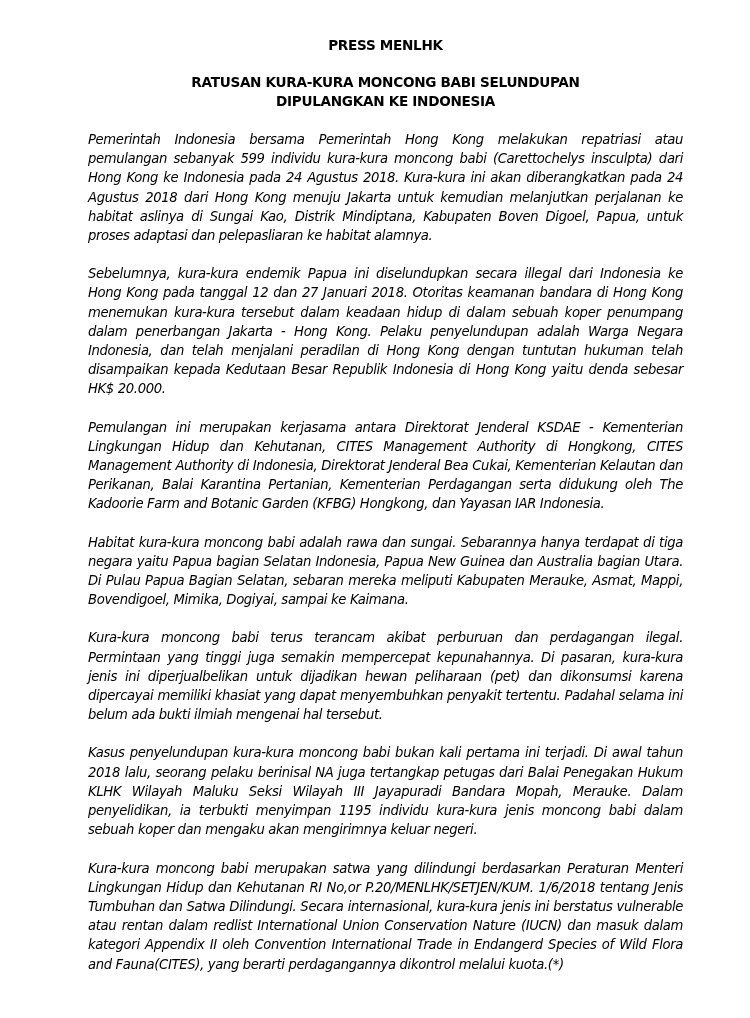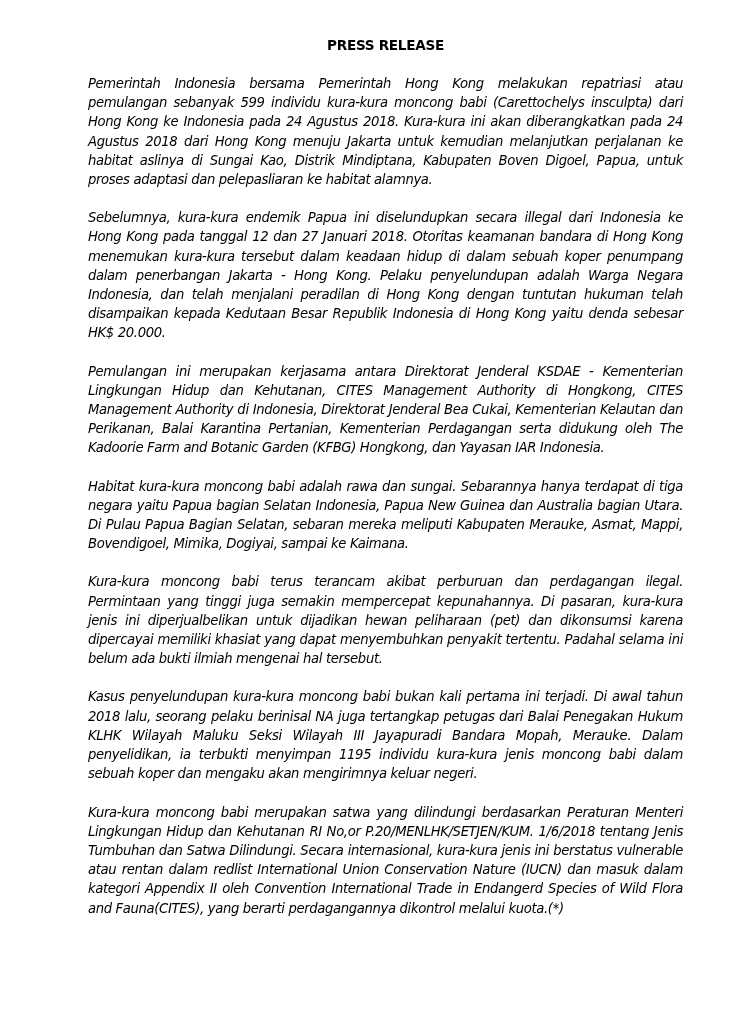--- a/index.html
+++ b/index.html
@@ -17,21 +17,25 @@
   .para {
     text-align: justify; margin: 0 0 19px 0;
   }
   .para:first-of-type { margin-top: 19px; }
   .paras { margin-top: 17px; font-style: italic; }
 </style>
 </head>
 <body>
 
 <div class="page">
-  <p class="heading">PRESS RELEASE</p>
+  <p class="heading">PRESS MENLHK</p>
+  <div class="title">
+    <p class="heading">RATUSAN KURA-KURA MONCONG BABI SELUNDUPAN</p>
+    <p class="heading">DIPULANGKAN KE INDONESIA</p>
+  </div>
   <div class="paras">
     <p class="para">Pemerintah Indonesia bersama Pemerintah Hong Kong melakukan repatriasi atau pemulangan sebanyak 599 individu kura-kura moncong babi (Carettochelys insculpta) dari Hong Kong ke Indonesia pada 24 Agustus 2018. Kura-kura ini akan diberangkatkan pada 24 Agustus 2018 dari Hong Kong menuju Jakarta untuk kemudian melanjutkan perjalanan ke habitat aslinya di Sungai Kao, Distrik Mindiptana, Kabupaten Boven Digoel, Papua, untuk proses adaptasi dan pelepasliaran ke habitat alamnya.</p>
     <p class="para">Sebelumnya, kura-kura endemik Papua ini diselundupkan secara illegal dari Indonesia ke Hong Kong pada tanggal 12 dan 27 Januari 2018. Otoritas keamanan bandara di Hong Kong menemukan kura-kura tersebut dalam keadaan hidup di dalam sebuah koper penumpang dalam penerbangan Jakarta - Hong Kong. Pelaku penyelundupan adalah Warga Negara Indonesia, dan telah menjalani peradilan di Hong Kong dengan tuntutan hukuman telah disampaikan kepada Kedutaan Besar Republik Indonesia di Hong Kong yaitu denda sebesar HK$ 20.000.</p>
     <p class="para">Pemulangan ini merupakan kerjasama antara Direktorat Jenderal KSDAE - Kementerian Lingkungan Hidup dan Kehutanan, CITES Management Authority di Hongkong, CITES Management Authority di Indonesia, Direktorat Jenderal Bea Cukai, Kementerian Kelautan dan Perikanan, Balai Karantina Pertanian, Kementerian Perdagangan serta didukung oleh The  Kadoorie Farm and Botanic Garden (KFBG) Hongkong, dan Yayasan IAR Indonesia.</p>
     <p class="para">Habitat kura-kura moncong babi adalah rawa dan sungai. Sebarannya hanya terdapat di tiga negara yaitu Papua bagian Selatan Indonesia, Papua New Guinea dan Australia bagian Utara. Di Pulau Papua Bagian Selatan, sebaran mereka meliputi Kabupaten Merauke, Asmat, Mappi, Bovendigoel, Mimika, Dogiyai, sampai ke Kaimana.</p>
     <p class="para">Kura-kura moncong babi terus terancam akibat perburuan dan perdagangan ilegal. Permintaan yang tinggi juga semakin mempercepat kepunahannya. Di pasaran, kura-kura jenis ini diperjualbelikan untuk dijadikan hewan peliharaan (pet) dan dikonsumsi karena dipercayai memiliki khasiat yang dapat menyembuhkan penyakit tertentu. Padahal selama ini belum ada bukti ilmiah mengenai hal tersebut.</p>
     <p class="para">Kasus penyelundupan kura-kura moncong babi bukan kali pertama ini terjadi. Di awal tahun 2018 lalu, seorang pelaku berinisal NA juga tertangkap petugas dari Balai Penegakan Hukum KLHK Wilayah Maluku Seksi Wilayah III Jayapuradi Bandara Mopah, Merauke. Dalam penyelidikan, ia terbukti menyimpan 1195 individu kura-kura jenis moncong babi dalam sebuah koper dan mengaku akan mengirimnya keluar negeri.</p>
     <p class="para">Kura-kura moncong babi merupakan satwa yang dilindungi berdasarkan Peraturan Menteri Lingkungan Hidup dan Kehutanan RI No,or P.20/MENLHK/SETJEN/KUM. 1/6/2018 tentang Jenis Tumbuhan dan Satwa Dilindungi. Secara internasional, kura-kura jenis ini berstatus vulnerable atau rentan dalam redlist International Union Conservation Nature (IUCN) dan masuk dalam kategori Appendix II oleh Convention International Trade in Endangerd Species of Wild Flora and Fauna(CITES), yang berarti perdagangannya dikontrol melalui kuota.(*)</p>
   </div>
 </div>

